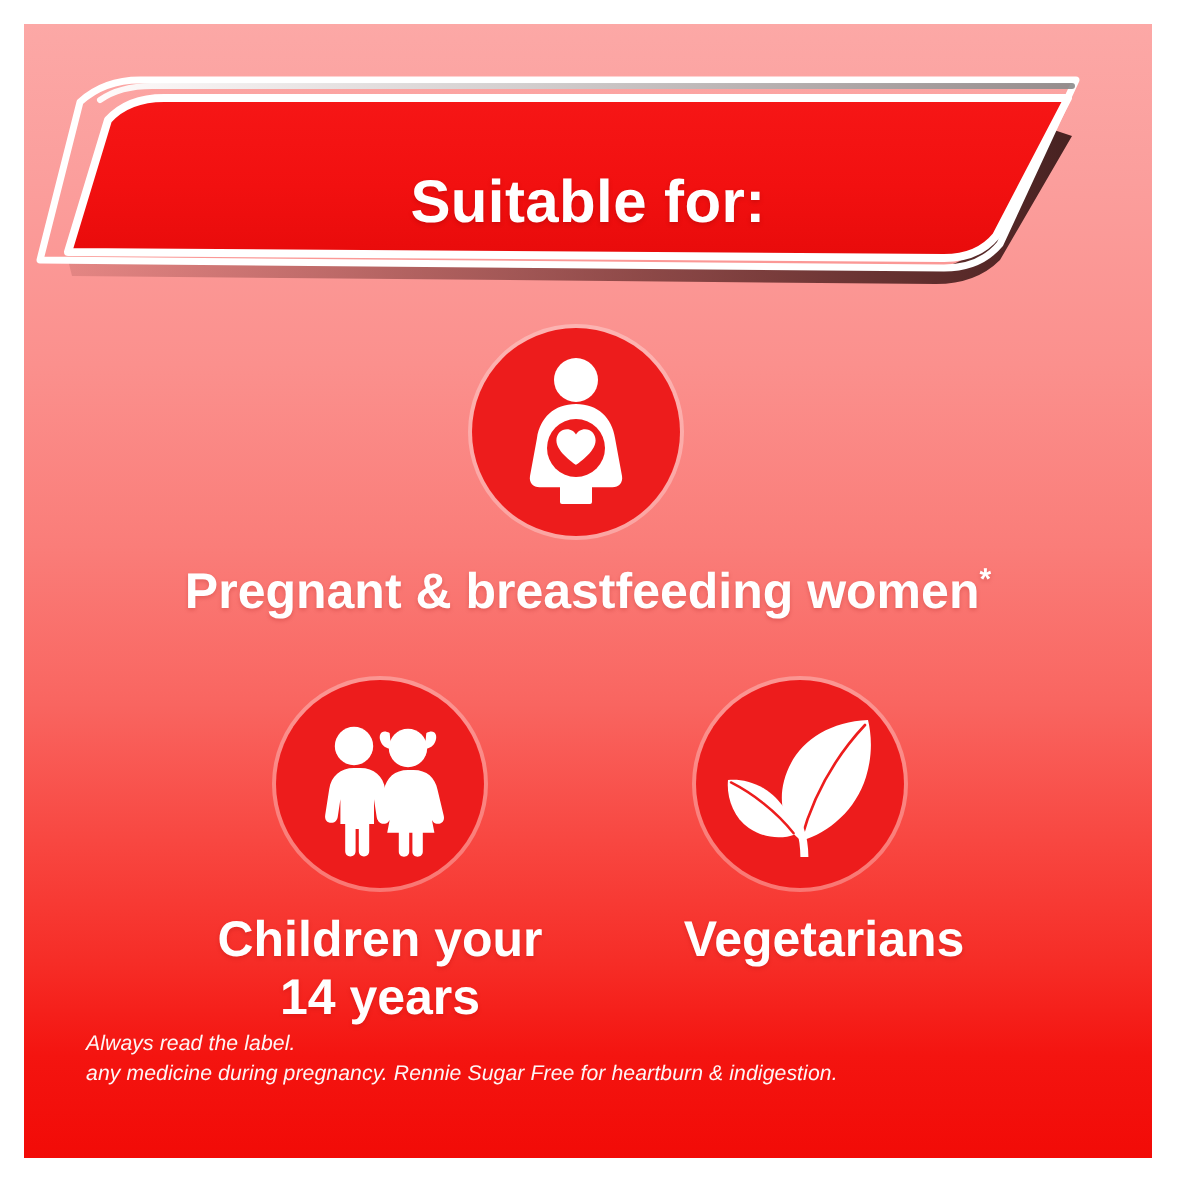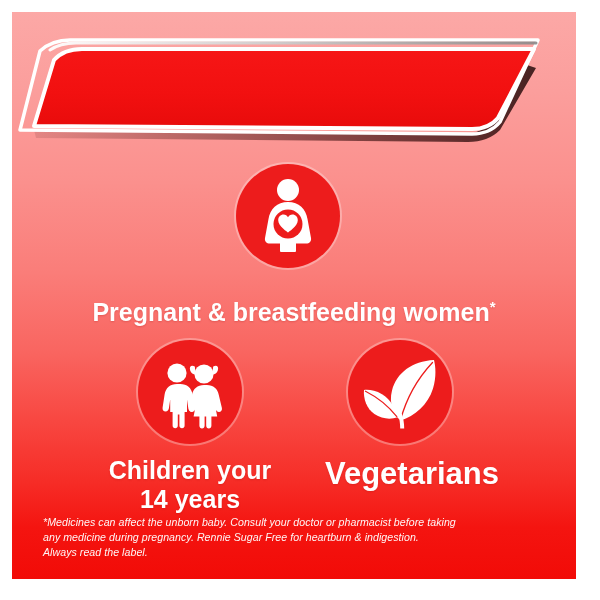--- a/index.html
+++ b/index.html
@@ -91,40 +91,40 @@
   .caption {
     position: absolute;
     color: #ffffff;
     font-weight: bold;
     text-align: center;
     line-height: 1.16;
     text-shadow: 0 1px 2px rgba(150,10,10,.22);
   }
   #caption-pregnant {
     left: 0;
-    top: 286px;
+    top: 270px;
     width: 564px;
     font-size: 25px;
   }
   #caption-pregnant .star {
     font-size: 15px;
     vertical-align: super;
     line-height: 0;
   }
   #caption-children {
     left: 74px;
     top: 444px;
     width: 208px;
     font-size: 25px;
   }
   #caption-veg {
     left: 296px;
     top: 444px;
     width: 208px;
-    font-size: 31px;
+    font-size: 25px;
   }
 
   
   #footnote {
     position: absolute;
     left: 31px;
     top: 503px;
     width: 480px;
     color: #ffffff;
     font-size: 10.6px;
@@ -163,20 +163,21 @@
         </defs>
 
         <path d="M 22 92 L 452 96 Q 470 96 480 82 L 512 26 L 524 30 L 488 92 Q 476 104 456 104 L 24 100 Z" fill="url(#shadowGrad)"></path>
 
         <path d="M 28 13 Q 40 2 58 2 L 526 2 L 488 84 Q 478 96 460 96 L 8 92 Z" fill="none" stroke="#ffffff" stroke-width="3.5" stroke-linejoin="round"></path>
 
         <path d="M 38 12 Q 48 5 64 5 L 524 5" fill="none" stroke="url(#topHi)" stroke-width="3" stroke-linecap="round"></path>
 
         <path d="M 42 22 Q 52 11 70 11 L 522 11 L 486 80 Q 477 91 460 91 L 22 88 Z" fill="url(#bannerFill)" stroke="#ffffff" stroke-width="4" stroke-linejoin="round"></path>
       </svg>
+      <div id="banner-title">Suitable for:</div>
     </div>
 
     <div class="icon-circle" id="circle-pregnant">
       <svg viewBox="0 0 104 104" xmlns="http://www.w3.org/2000/svg">
         <g fill="#ffffff">
 
           <circle cx="52" cy="26" r="11"></circle>
 
           <path d="M 52 38
                    C 41 38 34 45 32.5 55
@@ -305,19 +306,18 @@
     <div class="caption" id="caption-children">
       <span>Children your</span><br>
       <span>14 years</span>
     </div>
 
     <div class="caption" id="caption-veg">
       <span>Vegetarians</span>
     </div>
 
     <div id="footnote">
-      <span class="fn-line">*Medicines can affect the unborn baby. Consult your doctor or pharmacist before taking</span>
+      <span class="fn-line">Always read the label.</span>
       <span class="fn-line">any medicine during pregnancy. Rennie Sugar Free for heartburn &amp; indigestion.</span>
-      <span class="fn-line">Always read the label.</span>
     </div>
 
   </div>
 </div>
 
 </body></html>

